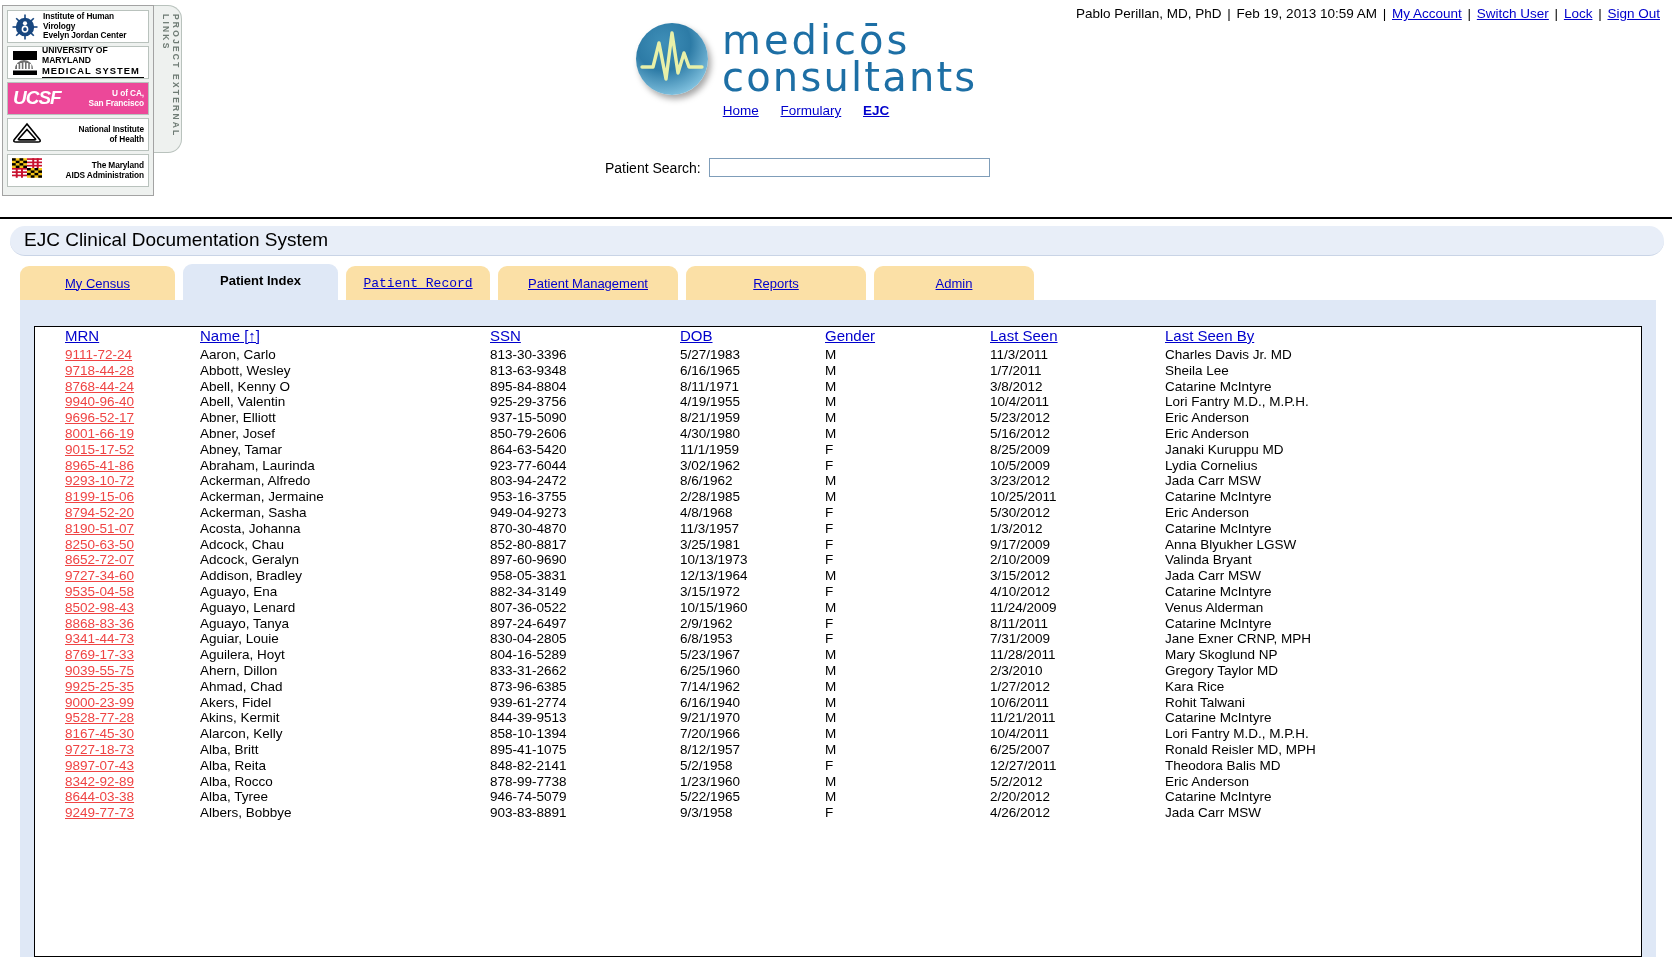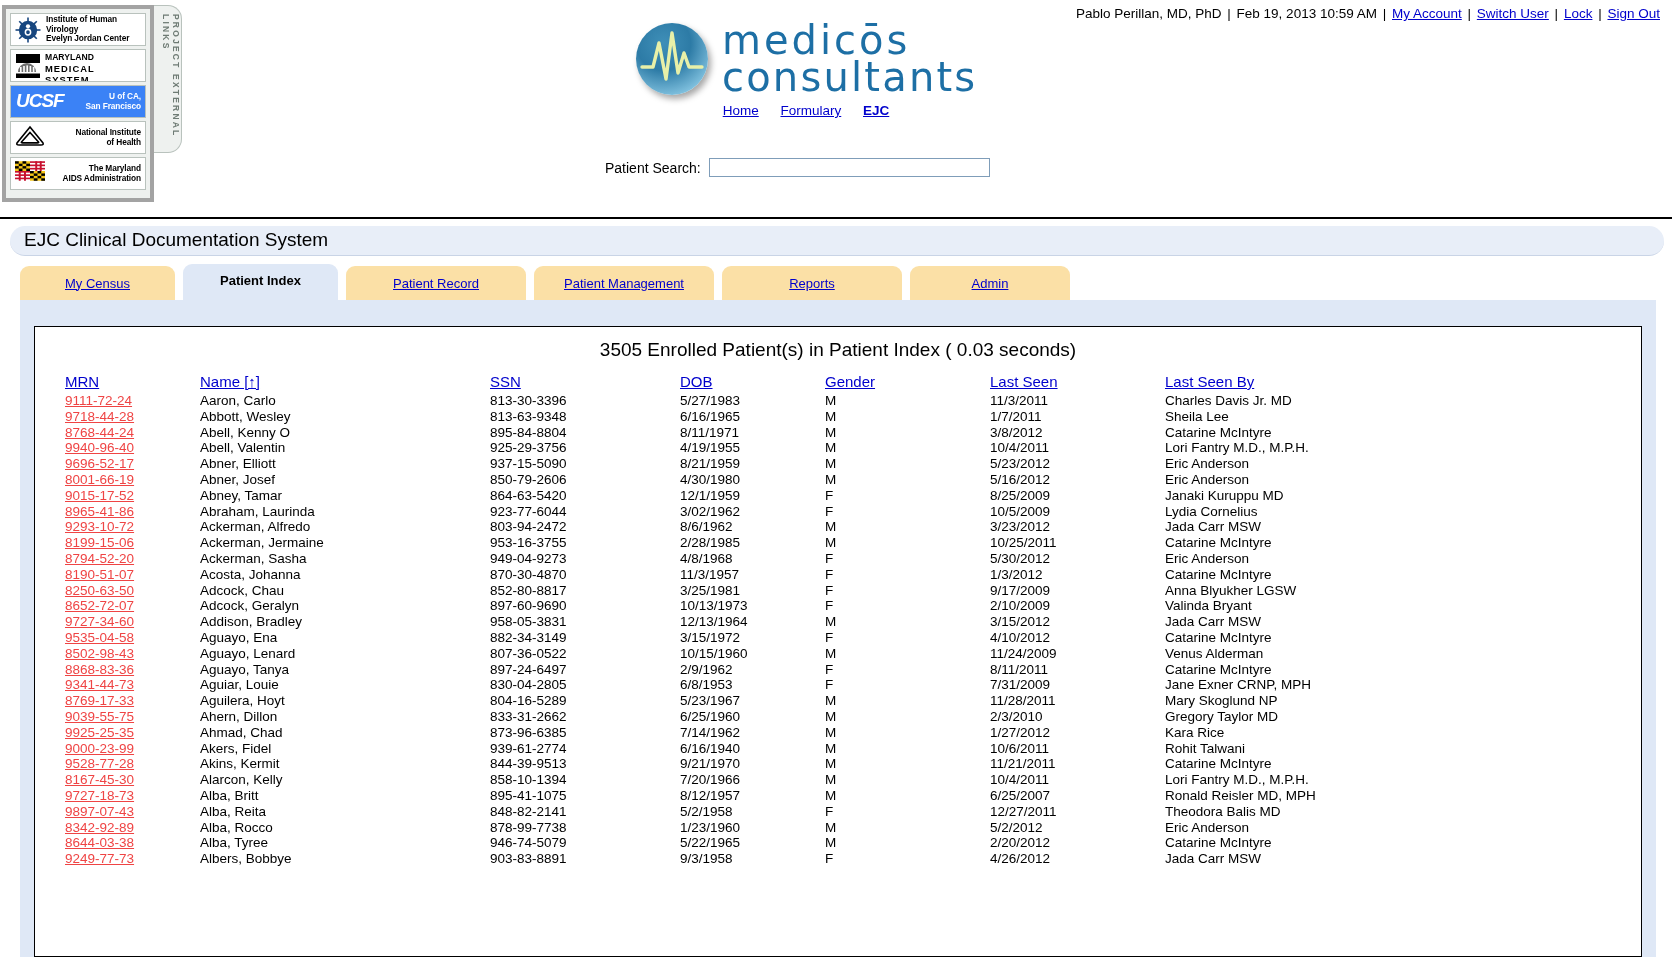--- a/index.html
+++ b/index.html
@@ -23,21 +23,21 @@
   }
   .userbar .sep { color: #000; padding: 0 2px; }
   .userbar a { color: #0000cc; text-decoration: underline; }
 
   
   .extlinks {
     position: absolute;
     top: 5px; left: 2px;
     width: 152px;
     background: #eef1ef;
-    border: 4px solid #a3a3a3;
+    border: 1px solid #a3a3a3;
     border-top-right-radius: 0;
     padding: 4px 4px 5px 4px;
   }
   .extlinks-tab {
     position: absolute;
     top: 5px; left: 152px;
     width: 30px; height: 148px;
     background: #eef1ef;
     border: 1px solid #b9c2bd;
     border-left: none;
@@ -58,21 +58,21 @@
     background: #fff;
     border: 1px solid #b9c2bd;
     height: 33px;
     margin-bottom: 3px;
     display: flex;
     align-items: center;
     padding: 0 4px;
     position: relative;
     overflow: hidden;
   }
-  .logo-box.dark { background: #3b82f6; }
+  .logo-box.dark { background: #ec4899; }
   .logo-text {
     flex: 1;
     text-align: right;
     font-size: 8.3px;
     font-weight: bold;
     line-height: 1.18;
     color: #000;
     letter-spacing: -0.1px;
   }
   .logo-box.dark .logo-text { color: #fff; }
@@ -190,21 +190,21 @@
   }
   .tab a { color: #0000cc; text-decoration: underline; }
   .tab.active {
     background: #dfe8f6;
     color: #000;
     font-weight: bold;
     height: 36px;
   }
   .tab-w1 { width: 155px; }
   .tab-w2 { width: 155px; align-items: flex-end; }
-  .tab-w3 { width: 180px; }
+  .tab-w3 { width: 144px; font-family: Liberation Mono, monospace; }
   .tab-w4 { width: 180px; }
   .tab-w5 { width: 180px; }
   .tab-w6 { width: 160px; }
 
   
   .panel {
     position: absolute;
     top: 300px; left: 20px;
     width: 1636px; height: 657px;
     background: #dfe8f6;
@@ -447,21 +447,20 @@
   <div class="tab tab-w5">
     <a href="#">Reports</a>
   </div>
   <div class="tab tab-w6">
     <a href="#">Admin</a>
   </div>
 </div>
 
 <div class="panel">
   <div class="innerbox">
-    <div class="result-title">3505 Enrolled Patient(s) in Patient Index ( 0.03 seconds)</div>
 
     <table class="ptbl">
       <thead>
         <tr>
           <th class="c-mrn"><a href="#">MRN</a></th>
           <th class="c-name"><a href="#">Name [↑]</a></th>
           <th class="c-ssn"><a href="#">SSN</a></th>
           <th class="c-dob"><a href="#">DOB</a></th>
           <th class="c-gen"><a href="#">Gender</a></th>
           <th class="c-seen"><a href="#">Last Seen</a></th>
@@ -520,21 +519,21 @@
             <td class="c-ssn">850-79-2606</td>
             <td class="c-dob">4/30/1980</td>
             <td class="c-gen">M</td>
             <td class="c-seen">5/16/2012</td>
             <td class="c-by">Eric Anderson</td>
           </tr>
           <tr>
             <td class="c-mrn mrn"><a href="#">9015-17-52</a></td>
             <td class="c-name">Abney, Tamar</td>
             <td class="c-ssn">864-63-5420</td>
-            <td class="c-dob">12/1/1959</td>
+            <td class="c-dob">11/1/1959</td>
             <td class="c-gen">F</td>
             <td class="c-seen">8/25/2009</td>
             <td class="c-by">Janaki Kuruppu MD</td>
           </tr>
           <tr>
             <td class="c-mrn mrn"><a href="#">8965-41-86</a></td>
             <td class="c-name">Abraham, Laurinda</td>
             <td class="c-ssn">923-77-6044</td>
             <td class="c-dob">3/02/1962</td>
             <td class="c-gen">F</td>

